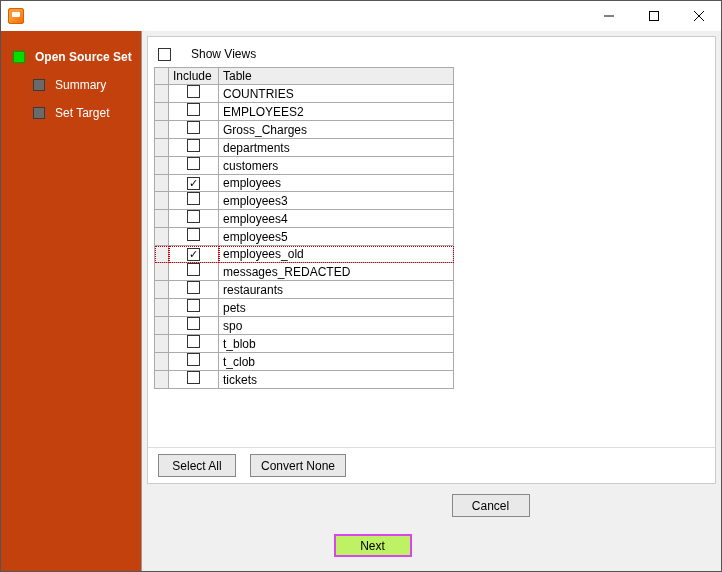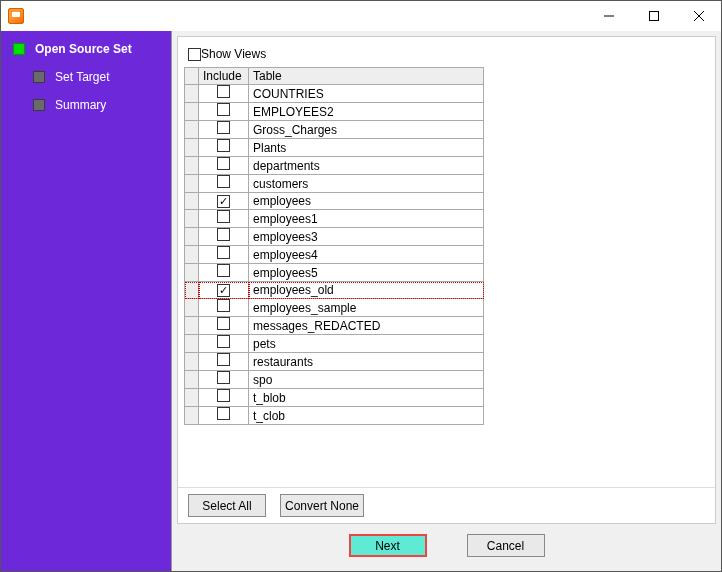--- a/index.html
+++ b/index.html
@@ -41,24 +41,24 @@
     justify-content: center;
     font-family: "Segoe UI Symbol", sans-serif;
     font-size: 10px;
   }
   .body {
     flex: 1;
     display: flex;
     min-height: 0;
   }
   .sidebar {
-    width: 170px;
-    background: #6d28d9;
+    width: 140px;
+    background: #c2410c;
     color: #fff;
-    padding-top: 4px;
+    padding-top: 12px;
     position: relative;
   }
   .step {
     display: flex;
     align-items: center;
     min-height: 28px;
     padding-left: 12px;
     position: relative;
   }
   .step .box {
@@ -85,21 +85,21 @@
     margin: 5px 5px 0 5px;
     border: 1px solid #ccc;
     display: flex;
     flex-direction: column;
     min-height: 0;
   }
   .show-views {
     padding: 10px 10px 6px 10px;
     display: flex;
     align-items: center;
-    gap: 0;
+    gap: 20px;
   }
   .checkbox {
     width: 13px; height: 13px;
     border: 1px solid #333;
     background: #fff;
     display: inline-flex;
     align-items: center;
     justify-content: center;
     flex-shrink: 0;
   }
@@ -152,32 +152,33 @@
   }
   .btn {
     min-width: 78px;
     height: 23px;
     border: 1px solid #888;
     background: #e9e9e9;
     font-size: 12px;
     display: inline-flex;
     align-items: center;
     justify-content: center;
-    padding: 0 4px;
+    padding: 0 10px;
   }
   .footer {
     padding: 10px 0 14px 0;
     display: flex;
     justify-content: center;
     gap: 40px;
     background: #f0f0f0;
   }
   .btn.primary {
-    border: 2px solid #ef4444;
-    background: #5eead4;
+    border: 2px solid #d946ef;
+    background: #bef264;
+    margin-top: 40px;
   }
 </style>
 </head>
 <body>
 
 <div class="window">
 
   <div class="titlebar">
     <div class="app-icon"></div>
     <span></span>
@@ -202,25 +203,25 @@
 
   <div class="body">
     <div class="sidebar">
       <div id="steps-container">
           <div class="step active">
             <span class="box"></span>
             <span class="label">Open Source Set</span>
           </div>
           <div class="step sub">
             <span class="box"></span>
-            <span class="label">Set Target</span>
+            <span class="label">Summary</span>
           </div>
           <div class="step sub">
             <span class="box"></span>
-            <span class="label">Summary</span>
+            <span class="label">Set Target</span>
           </div>
         </div>
     </div>
 
     <div class="content">
       <div class="content-inner">
         <div class="show-views">
           <span class="checkbox" id="showViewsCb"></span>
           <span>Show Views</span>
         </div>
@@ -245,96 +246,86 @@
                   <td>EMPLOYEES2</td>
                 </tr>
                 <tr>
                   <td class="rowhdr"></td>
                   <td class="inc"><span class="checkbox"></span></td>
                   <td>Gross_Charges</td>
                 </tr>
                 <tr>
                   <td class="rowhdr"></td>
                   <td class="inc"><span class="checkbox"></span></td>
-                  <td>Plants</td>
-                </tr>
-                <tr>
-                  <td class="rowhdr"></td>
-                  <td class="inc"><span class="checkbox"></span></td>
                   <td>departments</td>
                 </tr>
                 <tr>
                   <td class="rowhdr"></td>
                   <td class="inc"><span class="checkbox"></span></td>
                   <td>customers</td>
                 </tr>
                 <tr>
                   <td class="rowhdr"></td>
                   <td class="inc"><span class="checkbox checked"></span></td>
                   <td>employees</td>
                 </tr>
                 <tr>
                   <td class="rowhdr"></td>
                   <td class="inc"><span class="checkbox"></span></td>
-                  <td>employees1</td>
-                </tr>
-                <tr>
-                  <td class="rowhdr"></td>
-                  <td class="inc"><span class="checkbox"></span></td>
                   <td>employees3</td>
                 </tr>
                 <tr>
                   <td class="rowhdr"></td>
                   <td class="inc"><span class="checkbox"></span></td>
                   <td>employees4</td>
                 </tr>
                 <tr>
                   <td class="rowhdr"></td>
                   <td class="inc"><span class="checkbox"></span></td>
                   <td>employees5</td>
                 </tr>
                 <tr class="highlight">
                   <td class="rowhdr"></td>
                   <td class="inc"><span class="checkbox checked"></span></td>
                   <td>employees_old</td>
                 </tr>
                 <tr>
                   <td class="rowhdr"></td>
                   <td class="inc"><span class="checkbox"></span></td>
-                  <td>employees_sample</td>
-                </tr>
-                <tr>
-                  <td class="rowhdr"></td>
-                  <td class="inc"><span class="checkbox"></span></td>
                   <td>messages_REDACTED</td>
                 </tr>
                 <tr>
                   <td class="rowhdr"></td>
                   <td class="inc"><span class="checkbox"></span></td>
+                  <td>restaurants</td>
+                </tr>
+                <tr>
+                  <td class="rowhdr"></td>
+                  <td class="inc"><span class="checkbox"></span></td>
                   <td>pets</td>
                 </tr>
                 <tr>
                   <td class="rowhdr"></td>
                   <td class="inc"><span class="checkbox"></span></td>
-                  <td>restaurants</td>
-                </tr>
-                <tr>
-                  <td class="rowhdr"></td>
-                  <td class="inc"><span class="checkbox"></span></td>
                   <td>spo</td>
                 </tr>
                 <tr>
                   <td class="rowhdr"></td>
                   <td class="inc"><span class="checkbox"></span></td>
                   <td>t_blob</td>
                 </tr>
                 <tr>
                   <td class="rowhdr"></td>
                   <td class="inc"><span class="checkbox"></span></td>
                   <td>t_clob</td>
+                </tr>
+                <tr>
+                  <td class="rowhdr"></td>
+                  <td class="inc"><span class="checkbox"></span></td>
+                  <td>tickets</td>
                 </tr>
               </tbody>
           </table>
         </div>
         <div class="btnrow">
           <span class="btn">Select All</span>
           <span class="btn">Convert None</span>
         </div>
       </div>
       <div class="footer">

